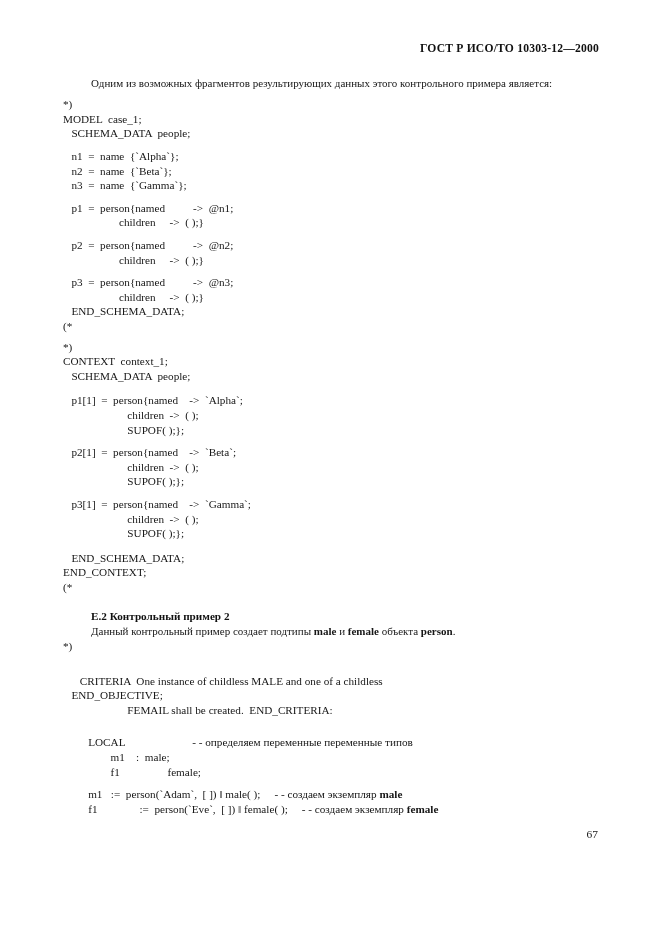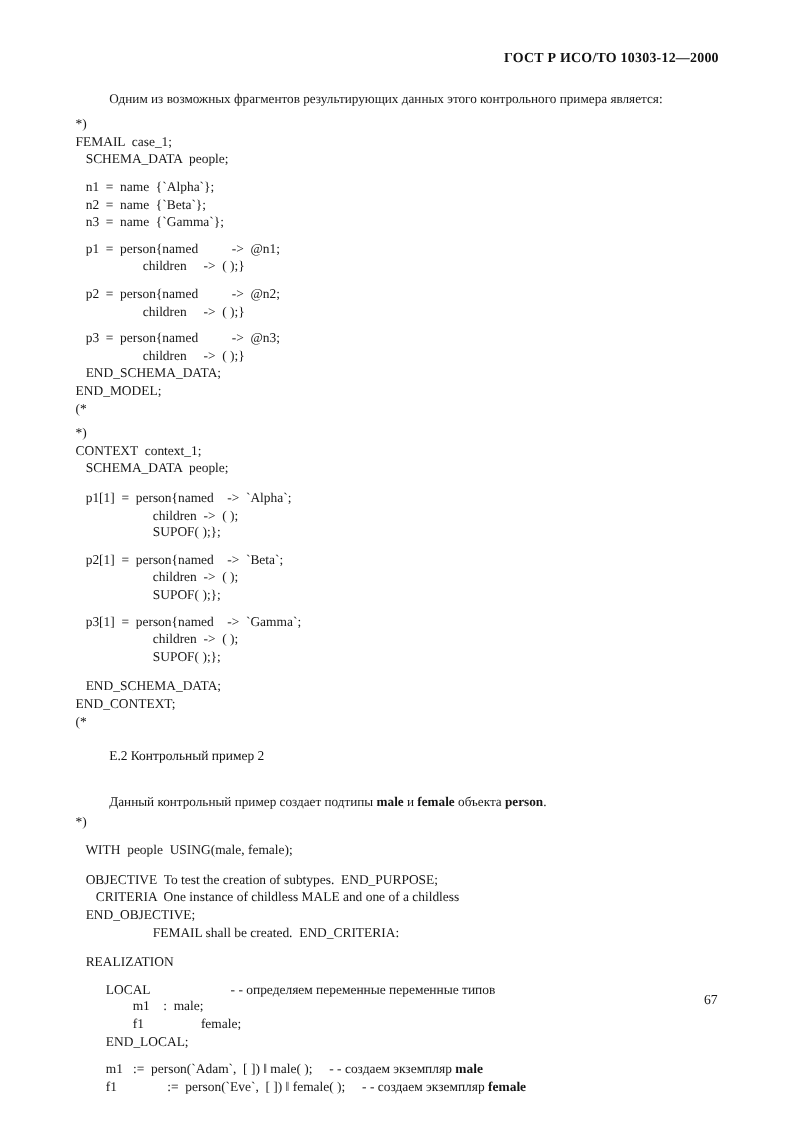--- a/index.html
+++ b/index.html
@@ -48,27 +48,27 @@
 
   
   .para {
     font-size: 11px;
     line-height: 15.3px;
     text-align: justify;
     text-indent: 28px;
     margin: 0;
     color: #161616;
   }
-  .para.nojust { text-align: left; margin-top: 24px; }
+  .para.nojust { text-align: left; }
 
   
   .sec-head {
     font-size: 11.2px;
     line-height: 15.3px;
-    font-weight: normal;
+    font-weight: bold;
     text-indent: 28px;
     margin: 0;
     color: #111;
   }
 
   
   .code {
     margin: 0;
     font-size: 11.2px;
     line-height: 14.6px;
@@ -106,37 +106,36 @@
   <div class="doc-header">ГОСТ Р ИСО/ТО 10303-12—2000</div>
 
   <div class="content">
 
     <p class="para">Одним из возможных фрагментов результирующих данных этого контрольного примера является:</p>
 
     <div class="sp-6"></div>
 
     <div class="blk">
       <div class="code">*)</div>
-      <div class="code">FEMAIL  case_1;</div>
+      <div class="code">MODEL  case_1;</div>
       <div class="code">   SCHEMA_DATA  people;</div>
       <div class="sp-8"></div>
       <div class="code">   n1  =  name  {`Alpha`};</div>
       <div class="code">   n2  =  name  {`Beta`};</div>
       <div class="code">   n3  =  name  {`Gamma`};</div>
       <div class="sp-8"></div>
       <div class="code">   p1  =  person{named          -&gt;  @n1;</div>
       <div class="code">                    children     -&gt;  ( );}</div>
       <div class="sp-8"></div>
       <div class="code">   p2  =  person{named          -&gt;  @n2;</div>
       <div class="code">                    children     -&gt;  ( );}</div>
       <div class="sp-8"></div>
       <div class="code">   p3  =  person{named          -&gt;  @n3;</div>
       <div class="code">                    children     -&gt;  ( );}</div>
       <div class="code">   END_SCHEMA_DATA;</div>
-      <div class="code">END_MODEL;</div>
       <div class="code">(*</div>
     </div>
 
     <div class="sp-4"></div>
 
 
     <div class="sp-2"></div>
 
     <div class="blk">
       <div class="code">*)</div>
@@ -161,33 +160,29 @@
     </div>
 
     <div class="sp-14"></div>
 
     <p class="sec-head">E.2 Контрольный пример 2</p>
     <p class="para nojust"><span>Данный контрольный пример создает подтипы </span><b>male</b><span> и </span><b>female</b><span> объекта </span><b>person</b><span>.</span></p>
 
     <div class="blk">
       <div class="code">*)</div>
       <div class="sp-10"></div>
-      <div class="code">   WITH  people  USING(male, female);</div>
       <div class="sp-10"></div>
-      <div class="code">   OBJECTIVE  To test the creation of subtypes.  END_PURPOSE;</div>
       <div class="code">      CRITERIA  One instance of childless MALE and one of a childless</div>
       <div class="code">   END_OBJECTIVE;</div>
       <div class="code">                       FEMAIL shall be created.  END_CRITERIA:</div>
       <div class="sp-10"></div>
-      <div class="code">   REALIZATION</div>
       <div class="sp-8"></div>
       <div class="code">         LOCAL                        - - определяем переменные переменные типов</div>
       <div class="code">                 m1    :  male;</div>
       <div class="code">                 f1                 female;</div>
-      <div class="code">         END_LOCAL;</div>
       <div class="sp-8"></div>
       <div class="code"><span>         m1   :=  person(`Adam`,  [ ]) ‖ male( );     - - создаем экземпляр </span><b>male</b></div>
       <div class="code"><span>         f1               :=  person(`Eve`,  [ ]) ‖ female( );     - - создаем экземпляр </span><b>female</b></div>
       <div class="sp-8"></div>
 
     </div>
 
   </div>
 
   <div class="folio">67</div>

